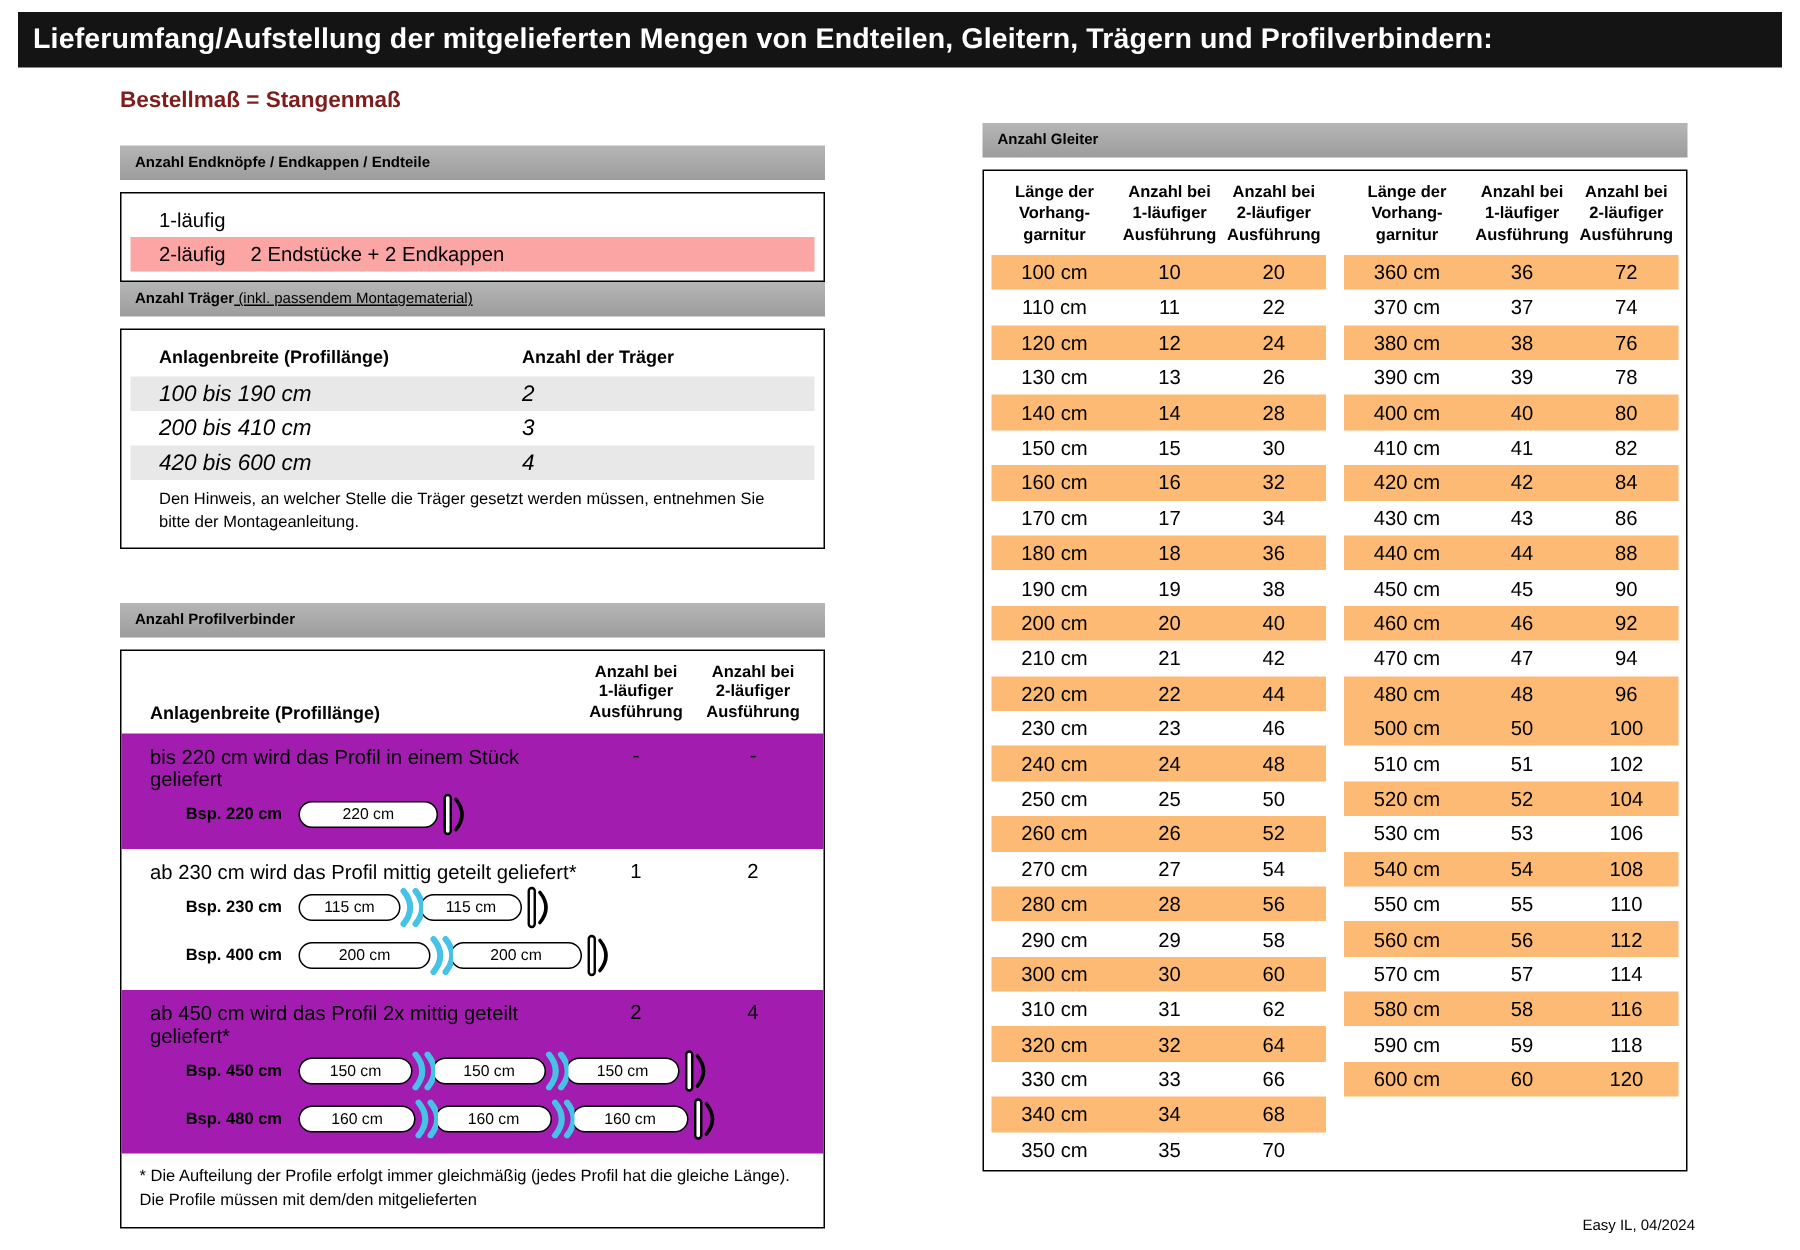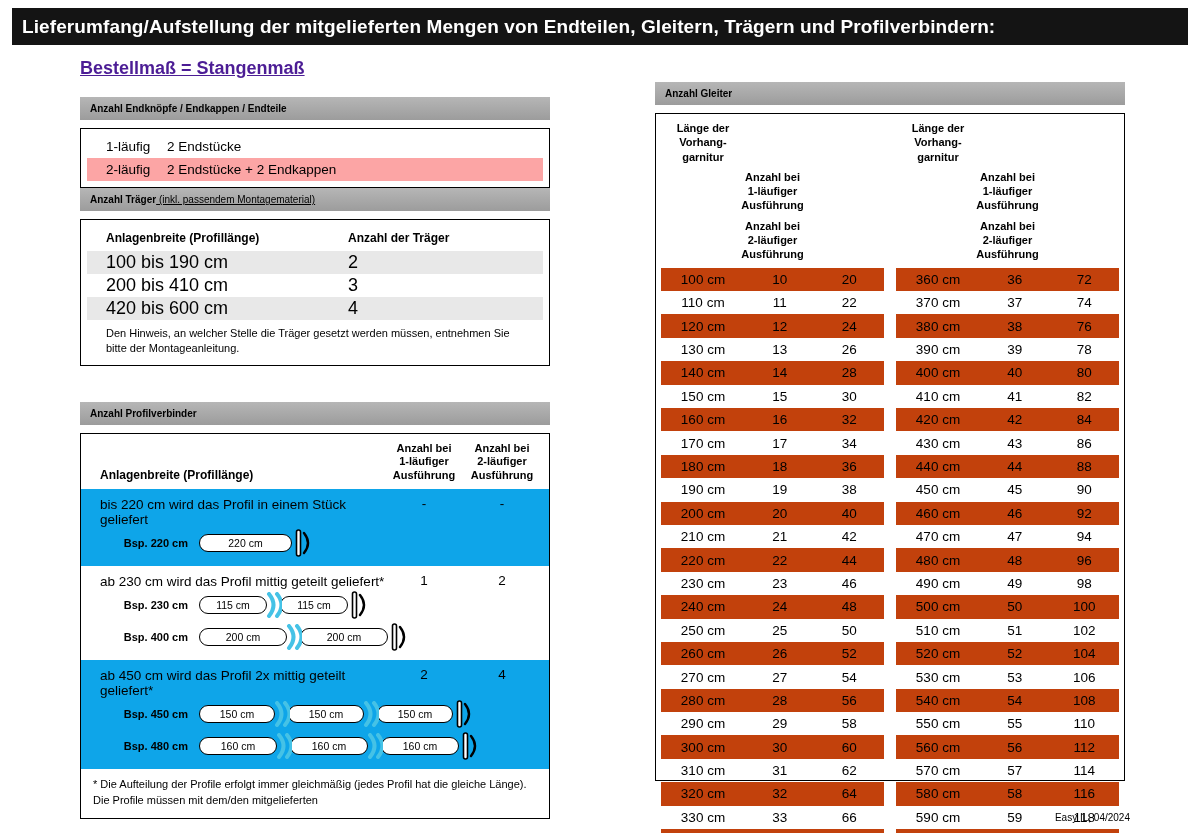--- a/index.html
+++ b/index.html
@@ -9,21 +9,21 @@
     font-family:"Liberation Sans", sans-serif; color:#000;
   }
   .topbar {
     position:absolute; left:12px; top:8px; width:1176px; height:37px;
     background:#141414; color:#fff; font-weight:bold; font-size:19px;
     display:flex; align-items:center; padding-left:10px; letter-spacing:.1px;
   }
   .left-col { position:absolute; left:80px; top:58px; width:470px; }
   .right-col { position:absolute; left:655px; top:82px; width:470px; }
 
-  .subtitle { color:#4c1d95; font-weight:bold; font-size:18px; height:18px; margin-bottom:21px;text-decoration:underline; }
+  .subtitle { color:#7f1d1d; font-weight:bold; font-size:15px; height:18px; margin-bottom:21px; }
 
   .sec-head {
     height:23px; background:linear-gradient(180deg,#b6b6b6,#9c9c9c);
     display:flex; align-items:center; padding-left:10px;
     font-size:10px; font-weight:bold;
   }
   .sec-head .norm { font-weight:normal; white-space:pre;text-decoration:underline; }
   .box { border:1px solid #000; background:#fff; margin-top:8px; }
 
   
@@ -31,74 +31,73 @@
   .e-row { display:flex; align-items:center; height:23px; font-size:13.5px; }
   .e-row.alt { background:#fca5a5; }
   .e-label { width:80px; padding-left:19px; }
   .e-val { flex:1; }
 
   
   .traeger-box { padding:5px 6px 0 6px; margin-bottom:36px; }
   .t-head { display:flex; align-items:center; height:26px; font-size:12px; font-weight:bold; }
   .t-c1 { flex:1; padding-left:19px; }
   .t-c2 { width:195px;margin-left:29px; }
-  .t-row { display:flex; align-items:center; height:23px; font-size:18px; }
+  .t-row { display:flex; align-items:center; height:23px; font-size:15px;font-style:italic; }
   .t-row.alt { background:#e8e8e8; }
   .t-note { font-size:11px; line-height:1.35; padding:6px 16px 9px 19px; }
 
   
   .pv-box { padding:0; }
   .pv-cols { display:flex; align-items:flex-end; padding:8px 8px 6px 19px; min-height:48px; }
   .pv-col1 { flex:1; font-size:12px; font-weight:bold; padding-bottom:1px; }
   .pv-colh { width:78px; text-align:center; font-size:11px; font-weight:bold;
              white-space:pre-line; line-height:1.25; }
   .pv-group { padding:7px 8px 7px 19px; }
-  .pv-group.alt { background:#0ea5e9; }
+  .pv-group.alt { background:#a21caf; }
   .pv-toprow { display:flex; align-items:flex-start; }
   .pv-text { flex:1; font-size:13.5px; padding-top:1px; }
   .pv-val { width:78px; text-align:center; font-size:13.5px; }
   .pv-diag { display:flex; align-items:center; height:32px; }
   .pv-bsp { width:88px; text-align:right; font-size:11px; font-weight:bold; margin-right:11px; flex:none; }
   .rod { display:flex; align-items:center; }
   .rod-seg {
     height:18px; border:1.5px solid #000; border-radius:9px; background:#fff;
     display:flex; align-items:center; justify-content:center;
     font-size:10.5px; flex:none; position:relative; z-index:1;
   }
   .connector { margin:0 -2px; position:relative; z-index:2; flex:none; }
   .endcap { margin-left:3px; flex:none; }
   .pv-foot { font-size:11px; line-height:1.45; padding:8px 10px 9px 12px; }
 
   
   .gleiter-box { height:668px; display:flex; gap:12px; padding:5px 5px; align-items:flex-start; }
   .g-table { flex:1; }
-  .g-head { display:flex; margin-bottom:2px;flex-direction:column; }
+  .g-head { display:flex; margin-bottom:2px; }
   .g-hcell { text-align:center; font-size:11px; font-weight:bold; line-height:1.3;
              white-space:pre-line; padding:2px 0 4px 0; }
   .g-c0 { width:84px; flex:none; }
   .g-cn { flex:1; }
   .g-row { display:flex; align-items:center; height:23.4px; font-size:13.5px; }
-  .g-row.alt { background:#c2410c; }
+  .g-row.alt { background:#fdba74; }
   .g-cell { text-align:center; }
 
   .footer { position:absolute; right:70px; top:812px; font-size:10px; }
 </style>
 </head>
 <body>
 
 <div class="topbar">Lieferumfang/Aufstellung der mitgelieferten Mengen von Endteilen, Gleitern, Trägern und Profilverbindern:</div>
 
 <div class="left-col">
   <div class="subtitle">Bestellmaß = Stangenmaß</div>
 
   <div class="sec-head">Anzahl Endknöpfe / Endkappen / Endteile</div>
   <div class="box endteile-box" id="endteile-rows">
       <div class="e-row">
         <div class="e-label">1-läufig</div>
-        <div class="e-val">2 Endstücke</div>
       </div>
       <div class="e-row alt">
         <div class="e-label">2-läufig</div>
         <div class="e-val">2 Endstücke + 2 Endkappen</div>
       </div>
     </div>
 
   <div class="sec-head">
     <span>Anzahl Träger</span>
       <span class="norm"> (inkl. passendem Montagematerial)</span>
@@ -461,25 +460,20 @@
         <div class="g-row">
           <div class="g-cell g-c0">470 cm</div>
           <div class="g-cell g-cn">47</div>
           <div class="g-cell g-cn">94</div>
         </div>
         <div class="g-row alt">
           <div class="g-cell g-c0">480 cm</div>
           <div class="g-cell g-cn">48</div>
           <div class="g-cell g-cn">96</div>
         </div>
-        <div class="g-row">
-          <div class="g-cell g-c0">490 cm</div>
-          <div class="g-cell g-cn">49</div>
-          <div class="g-cell g-cn">98</div>
-        </div>
         <div class="g-row alt">
           <div class="g-cell g-c0">500 cm</div>
           <div class="g-cell g-cn">50</div>
           <div class="g-cell g-cn">100</div>
         </div>
         <div class="g-row">
           <div class="g-cell g-c0">510 cm</div>
           <div class="g-cell g-cn">51</div>
           <div class="g-cell g-cn">102</div>
         </div>

